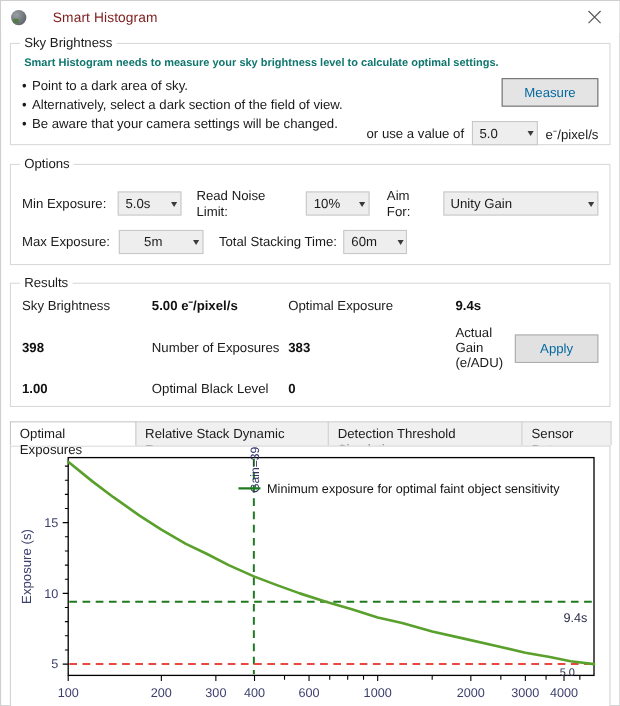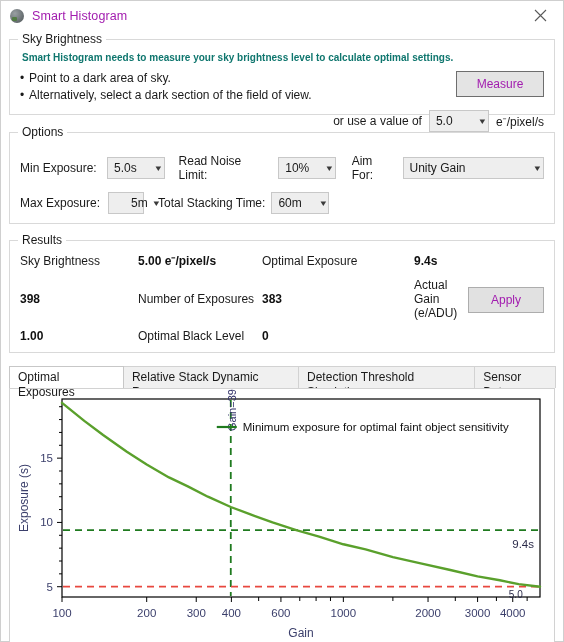--- a/index.html
+++ b/index.html
@@ -31,21 +31,21 @@
     width:14px;height:14px;border-radius:50%;
     background:radial-gradient(circle at 35% 32%, #9aa0a3 0%, #6f7679 55%, #4d5457 100%);
     margin-right:8px;flex:0 0 auto;
     position:relative;
   }
   .app-icon:after{
     content:"";position:absolute;left:2px;bottom:2px;
     width:5px;height:4px;background:#4c7a3a;border-radius:1px;opacity:.85;
   }
   .title-text{
-    font-size:12.5px;color:#a21caf;letter-spacing:.1px;
+    font-size:12.5px;color:#7f1d1d;letter-spacing:.1px;margin-left:16px;
   }
   .close-x{
     position:absolute;right:0;top:0;width:45px;height:29px;
     display:flex;align-items:center;justify-content:center;
     color:#555;font-size:15px;line-height:1;cursor:default;
   }
   .close-x svg{display:block;}
   
   .group{
     position:relative;
@@ -72,21 +72,21 @@
   .bullet .dot{display:inline-block;width:9px;}
   .sb-right{
     width:213px;flex:0 0 213px;display:flex;flex-direction:column;align-items:flex-end;
   }
   .btn-row{display:flex;gap:10px;margin-top:1px;}
   .btn{
     font-family:"Liberation Sans", sans-serif;
     font-size:12px;
     border:1px solid #adadad;
     background:#e1e1e1;
-    color:#a21caf;
+    color:#0369a1;
     height:26px;
     min-width:88px;
     padding:0 10px;
     box-sizing:border-box;
     cursor:default;
   }
   .btn.primary{border:1px solid #6e6e6e;background:#e4e4e4;}
   .btn.disabled{color:#a6a6a6;background:#f4f4f4;border-color:#dcdcdc;}
   .valrow{
     display:flex;align-items:center;margin-top:12px;white-space:nowrap;
@@ -161,20 +161,21 @@
 
   <div class="group" id="sky-group">
     <div class="grp-label">Sky Brightness</div>
 
     <div class="sb-head">Smart Histogram needs to measure your sky brightness level to calculate optimal settings.</div>
 
     <div class="sb-body">
       <div class="bullets">
         <div class="bullet"><span class="dot">•</span><span>Point to a dark area of sky.</span></div>
         <div class="bullet"><span class="dot">•</span><span>Alternatively, select a dark section of the field of view.</span></div>
+        <div class="bullet"><span class="dot">•</span><span>Be aware that your camera settings will be changed.</span></div>
       </div>
 
       <div class="sb-right">
         <div class="btn-row">
           <button class="btn primary">Measure</button>
         </div>
       </div>
     </div>
 
     <div class="valrow">
@@ -203,21 +204,21 @@
       </div>
       <span class="opt-lbl" style="margin-left:16px;">Aim For:</span>
       <div class="combo" style="width:143px;">
         <span class="cv">Unity Gain</span>
         <span class="arw">▾</span>
       </div>
     </div>
 
     <div class="opt-row">
       <span class="opt-lbl" style="width:82px;">Max Exposure:</span>
-      <div class="combo" style="width:36px;padding-left:22px;">
+      <div class="combo" style="width:77px;padding-left:22px;">
         <span class="cv">5m</span>
         <span class="arw">▾</span>
       </div>
       <span class="opt-lbl" style="margin-left:14px;">Total Stacking Time:</span>
       <div class="combo" style="width:58px;">
         <span class="cv">60m</span>
         <span class="arw">▾</span>
       </div>
     </div>
   </div>

